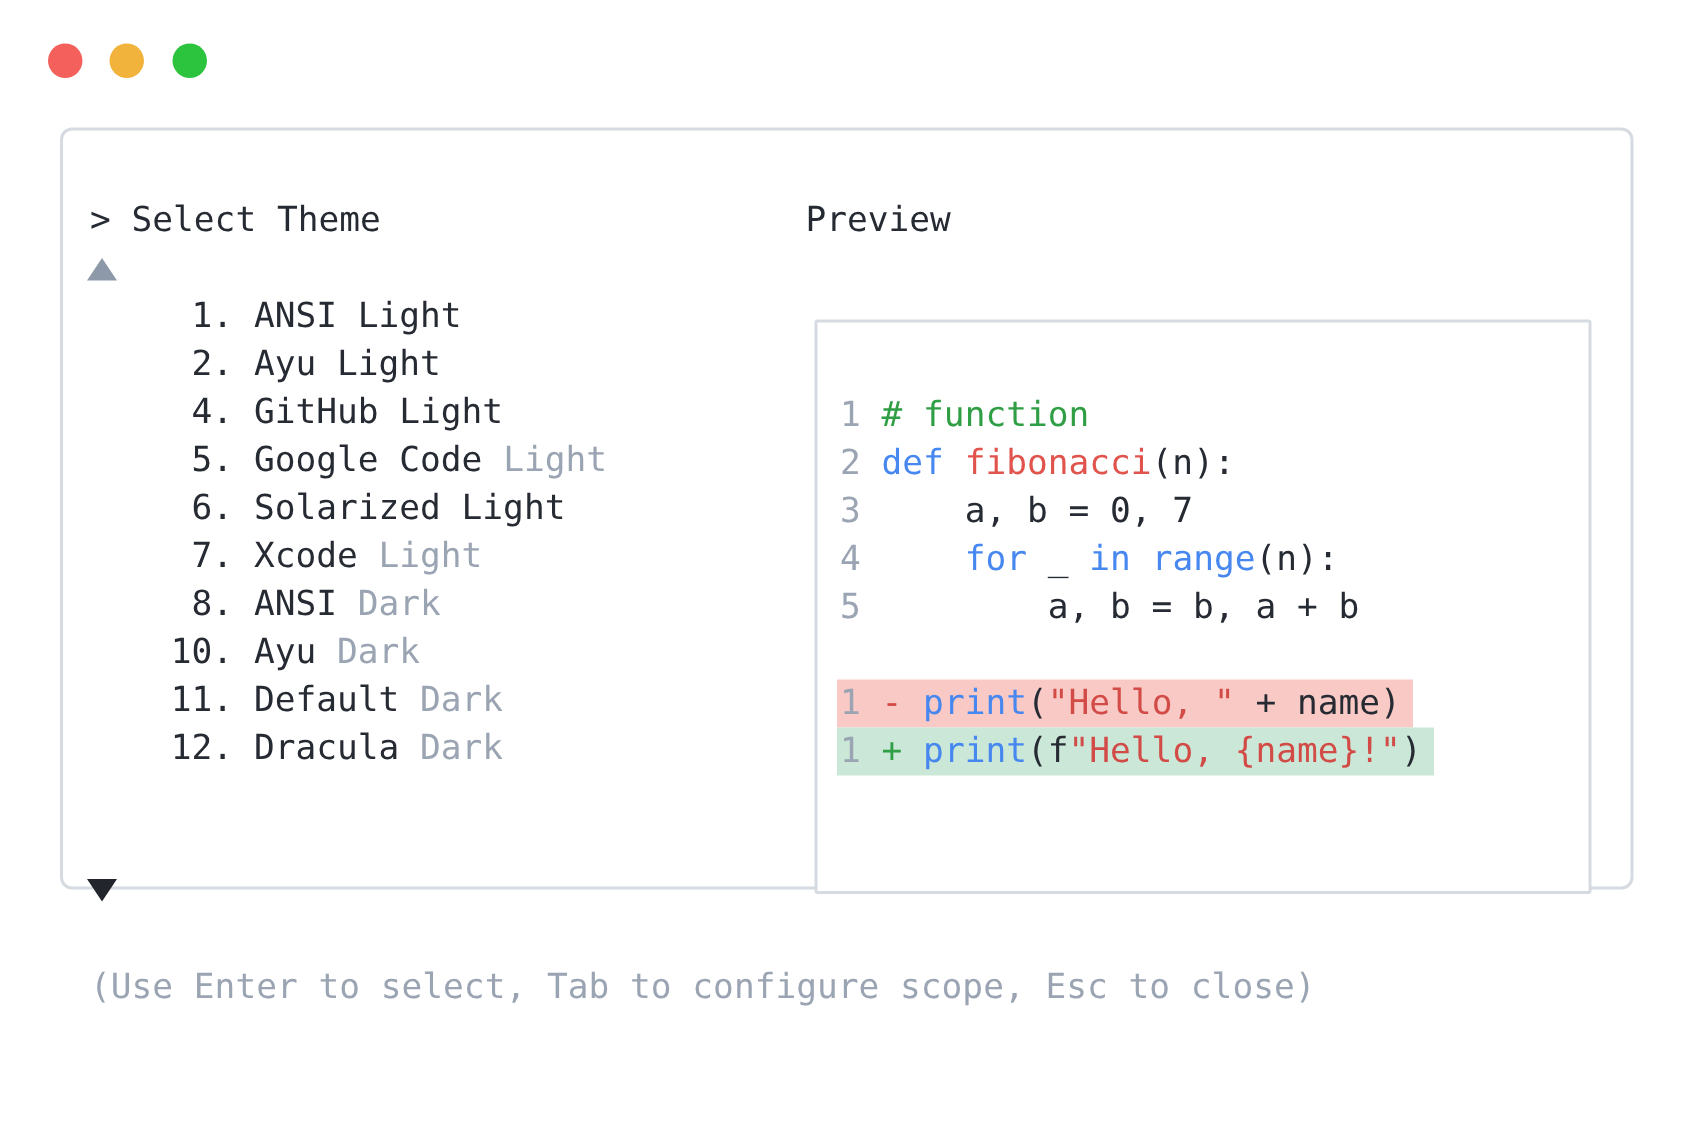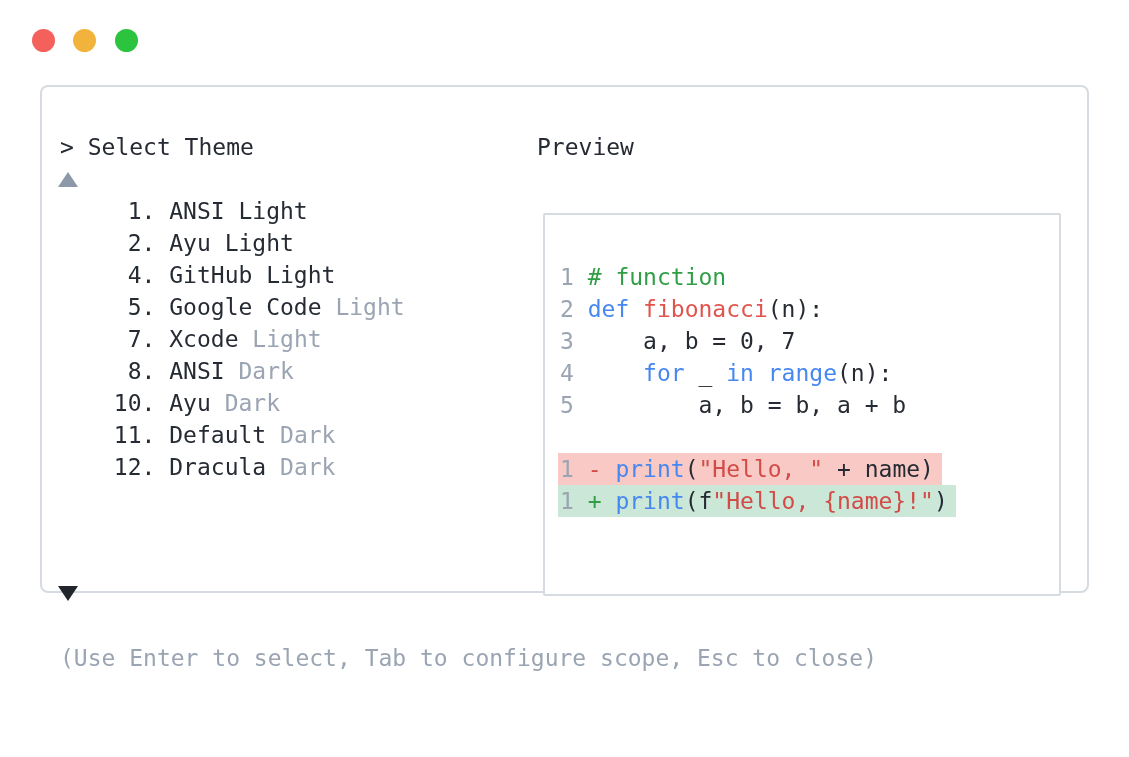--- a/index.html
+++ b/index.html
@@ -73,20 +73,21 @@
     <div class="title">&gt; Select Theme</div>
     <div class="preview-label">Preview</div>
 
     <div class="tri tri-up"></div>
 
     <div class="theme-list">
         <div class="row"><span class="marker"> </span><span class="num"> 1. </span><span class="name">ANSI Light</span><span class="suffix"></span></div>
         <div class="row"><span class="marker"> </span><span class="num"> 2. </span><span class="name">Ayu Light</span><span class="suffix"></span></div>
         <div class="row"><span class="marker"> </span><span class="num"> 4. </span><span class="name">GitHub Light</span><span class="suffix"></span></div>
         <div class="row"><span class="marker"> </span><span class="num"> 5. </span><span class="name">Google Code</span><span class="suffix"> Light</span></div>
+        <div class="row"><span class="marker"> </span><span class="num"> 6. </span><span class="name">Solarized Light</span><span class="suffix"></span></div>
         <div class="row"><span class="marker"> </span><span class="num"> 7. </span><span class="name">Xcode</span><span class="suffix"> Light</span></div>
         <div class="row"><span class="marker"> </span><span class="num"> 8. </span><span class="name">ANSI</span><span class="suffix"> Dark</span></div>
         <div class="row"><span class="marker"> </span><span class="num">10. </span><span class="name">Ayu</span><span class="suffix"> Dark</span></div>
         <div class="row"><span class="marker"> </span><span class="num">11. </span><span class="name">Default</span><span class="suffix"> Dark</span></div>
         <div class="row"><span class="marker"> </span><span class="num">12. </span><span class="name">Dracula</span><span class="suffix"> Dark</span></div>
       </div>
 
     <div class="tri tri-down"></div>
 
     <div class="help">(Use Enter to select, Tab to configure scope, Esc to close)</div>

